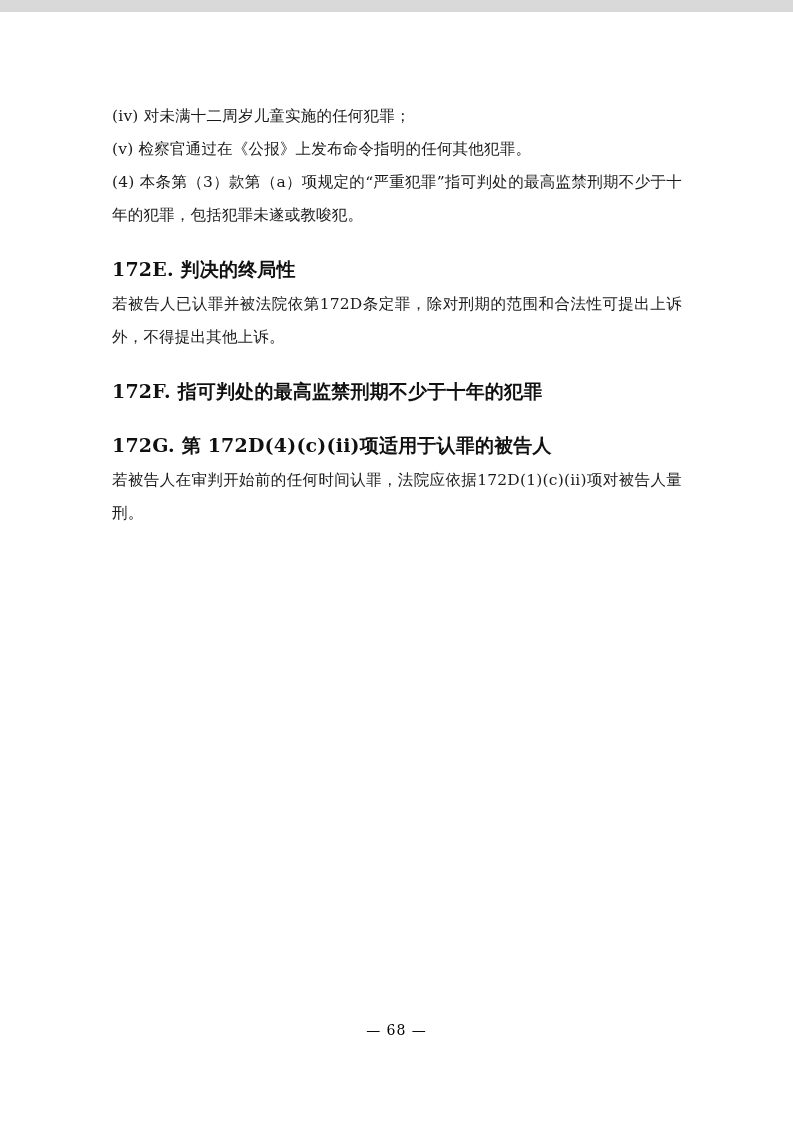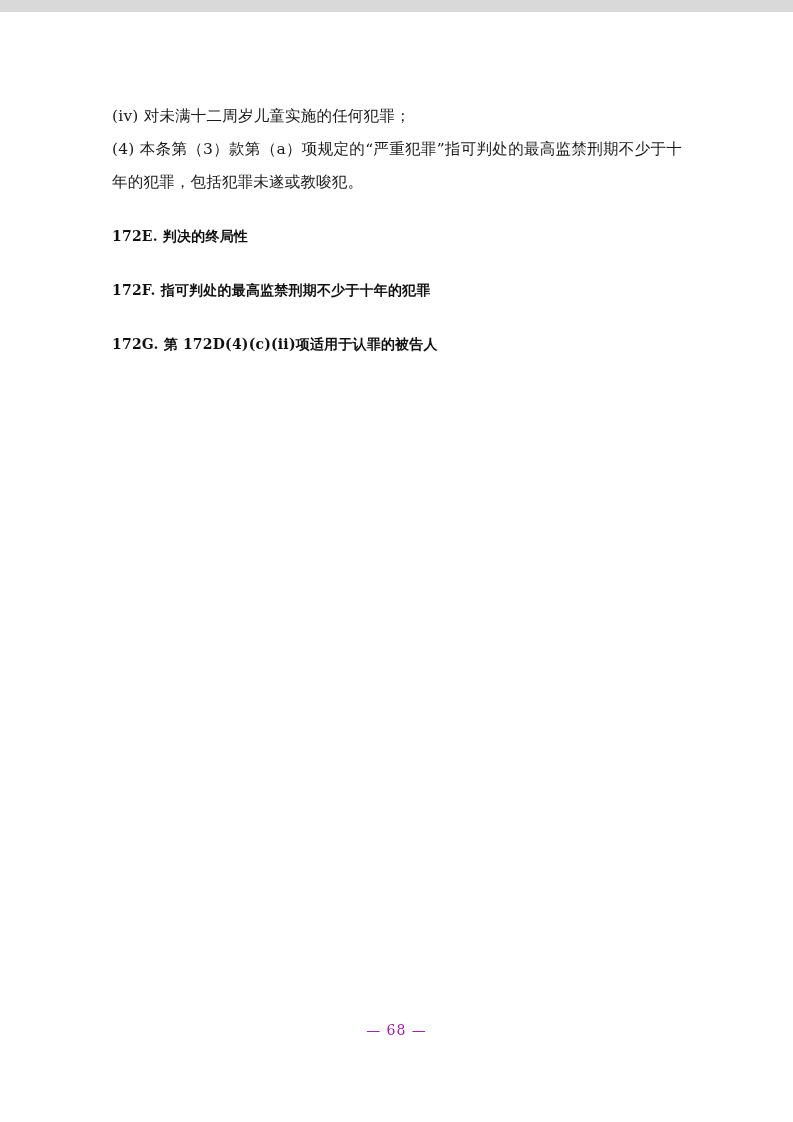--- a/index.html
+++ b/index.html
@@ -35,59 +35,62 @@
     letter-spacing: 0.2px;
   }
   .list-item {
     text-indent: 0;
   }
   .para {
     text-indent: 0;
   }
   .heading {
     font-weight: bold;
-    font-size: 14px;
+    font-size: 19px;
     line-height: 33px;
     color: #111111;
     margin: 0;
     letter-spacing: 0.2px;
   }
   .gap-before-heading {
     margin-top: 21px;
   }
   .gap-after-heading {
     margin-top: 2px;
   }
   .footer {
     position: absolute;
     left: 0;
     right: 0;
     top: 1010px;
     text-align: center;
     font-size: 14px;
-    color: #a21caf;
+    color: #000000;
     letter-spacing: 1px;
   }
 </style>
 </head>
 <body>
 
 <div class="page">
   <div class="content">
 
     <p class="list-item">(iv) 对未满十二周岁儿童实施的任何犯罪；</p>
 
+    <p class="list-item">(v) 检察官通过在《公报》上发布命令指明的任何其他犯罪。</p>
 
     <p class="para">(4) 本条第（3）款第（a）项规定的“严重犯罪”指可判处的最高监禁刑期不少于十年的犯罪，包括犯罪未遂或教唆犯。</p>
 
     <p class="heading gap-before-heading">172E. 判决的终局性</p>
 
+    <p class="para gap-after-heading">若被告人已认罪并被法院依第172D条定罪，除对刑期的范围和合法性可提出上诉外，不得提出其他上诉。</p>
 
     <p class="heading gap-before-heading">172F. 指可判处的最高监禁刑期不少于十年的犯罪</p>
 
 
     <p class="heading gap-before-heading">172G. 第 172D(4)(c)(ii)项适用于认罪的被告人</p>
 
+    <p class="para gap-after-heading">若被告人在审判开始前的任何时间认罪，法院应依据172D(1)(c)(ii)项对被告人量刑。</p>
 
   </div>
 
   <div class="footer">— 68 —</div>
 </div>
 
 </body></html>

